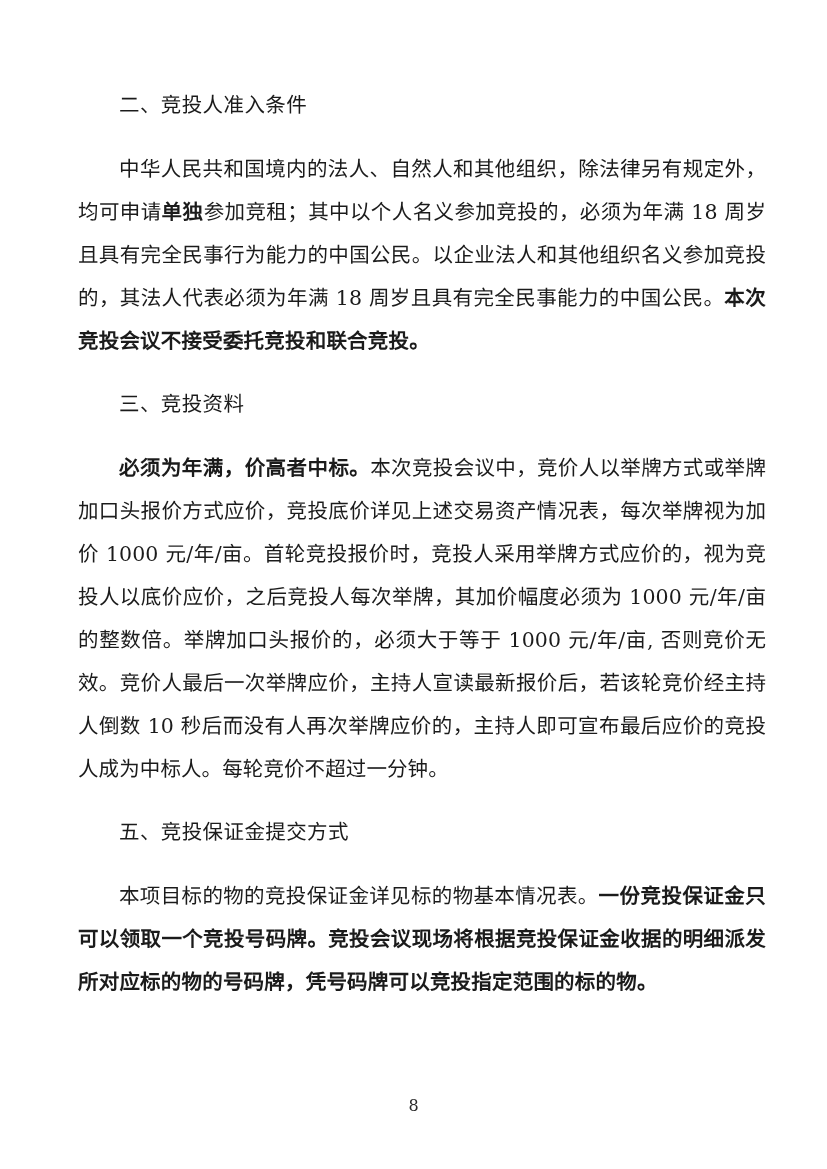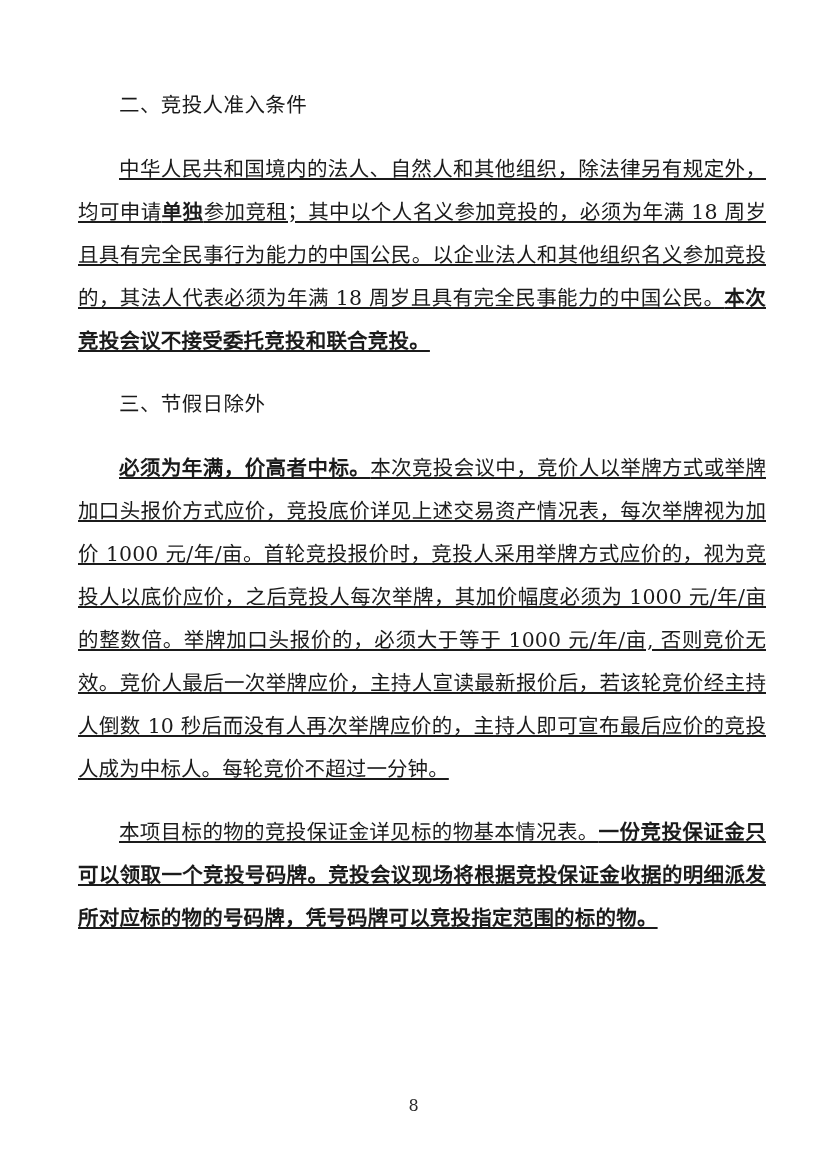--- a/index.html
+++ b/index.html
@@ -40,21 +40,20 @@
 
   
   .para {
     font-size: 20.5px;
     line-height: 43px;
     text-indent: 41px;
     letter-spacing: 0.1px;
     text-align: justify;
     text-justify: inter-character;
     font-weight: 400;
-    text-decoration: underline;
   }
 
   .para.tight {
     letter-spacing: 0px;
   }
 
   
   b, .b {
     font-weight: 700;
     font-family: "DejaVu Sans", "Liberation Sans", sans-serif;
@@ -76,26 +75,27 @@
 <body>
 
 <div class="page">
 
   <div class="content">
 
     <div class="heading">二、竞投人准入条件</div>
 
     <p class="para"><span>中华人民共和国境内的法人、自然人和其他组织，除法律另有规定外，均可申请</span><b>单独</b><span>参加竞租；其中以个人名义参加竞投的，必须为年满 18 周岁且具有完全民事行为能力的中国公民。以企业法人和其他组织名义参加竞投的，其法人代表必须为年满 18 周岁且具有完全民事能力的中国公民。</span><b>本次竞投会议不接受委托竞投和联合竞投。</b></p>
 
-    <div class="heading">三、节假日除外</div>
+    <div class="heading">三、竞投资料</div>
 
     <p class="para"><b>必须为年满，价高者中标。</b><span>本次竞投会议中，竞价人以举牌方式或举牌加口头报价方式应价，竞投底价详见上述交易资产情况表，每次举牌视为加价 1000 元/年/亩。首轮竞投报价时，竞投人采用举牌方式应价的，视为竞投人以底价应价，之后竞投人每次举牌，其加价幅度必须为 1000 元/年/亩的整数倍。举牌加口头报价的，必须大于等于 1000 元/年/亩, 否则竞价无效。竞价人最后一次举牌应价，主持人宣读最新报价后，若该轮竞价经主持人倒数 10 秒后而没有人再次举牌应价的，主持人即可宣布最后应价的竞投人成为中标人。每轮竞价不超过一分钟。</span></p>
 
 
 
+    <div class="heading">五、竞投保证金提交方式</div>
 
     <p class="para"><span>本项目标的物的竞投保证金详见标的物基本情况表。</span><b>一份竞投保证金只可以领取一个竞投号码牌。竞投会议现场将根据竞投保证金收据的明细派发所对应标的物的号码牌，凭号码牌可以竞投指定范围的标的物。</b></p>
 
   </div>
 
   <div class="page-number">8</div>
 
 </div>
 
 </body></html>

